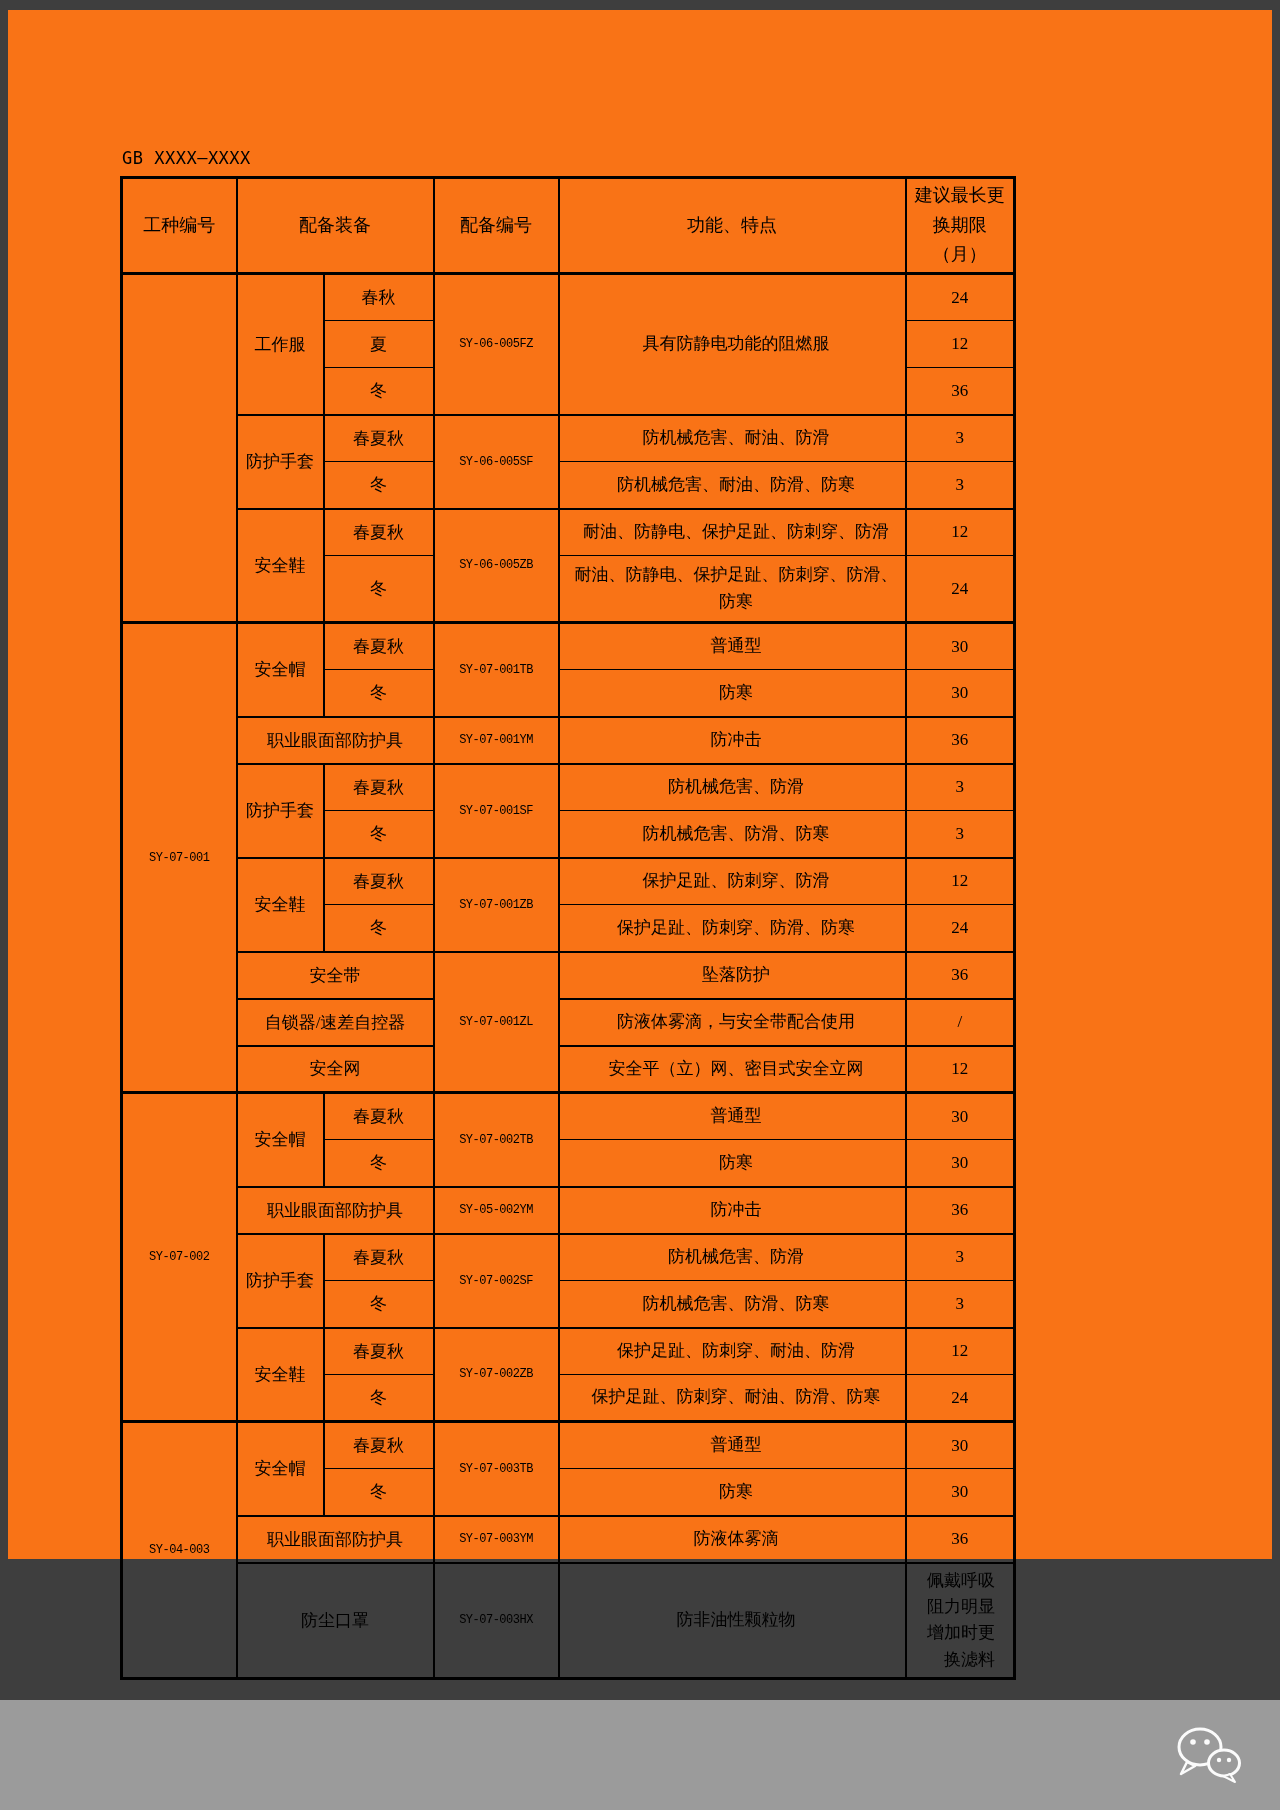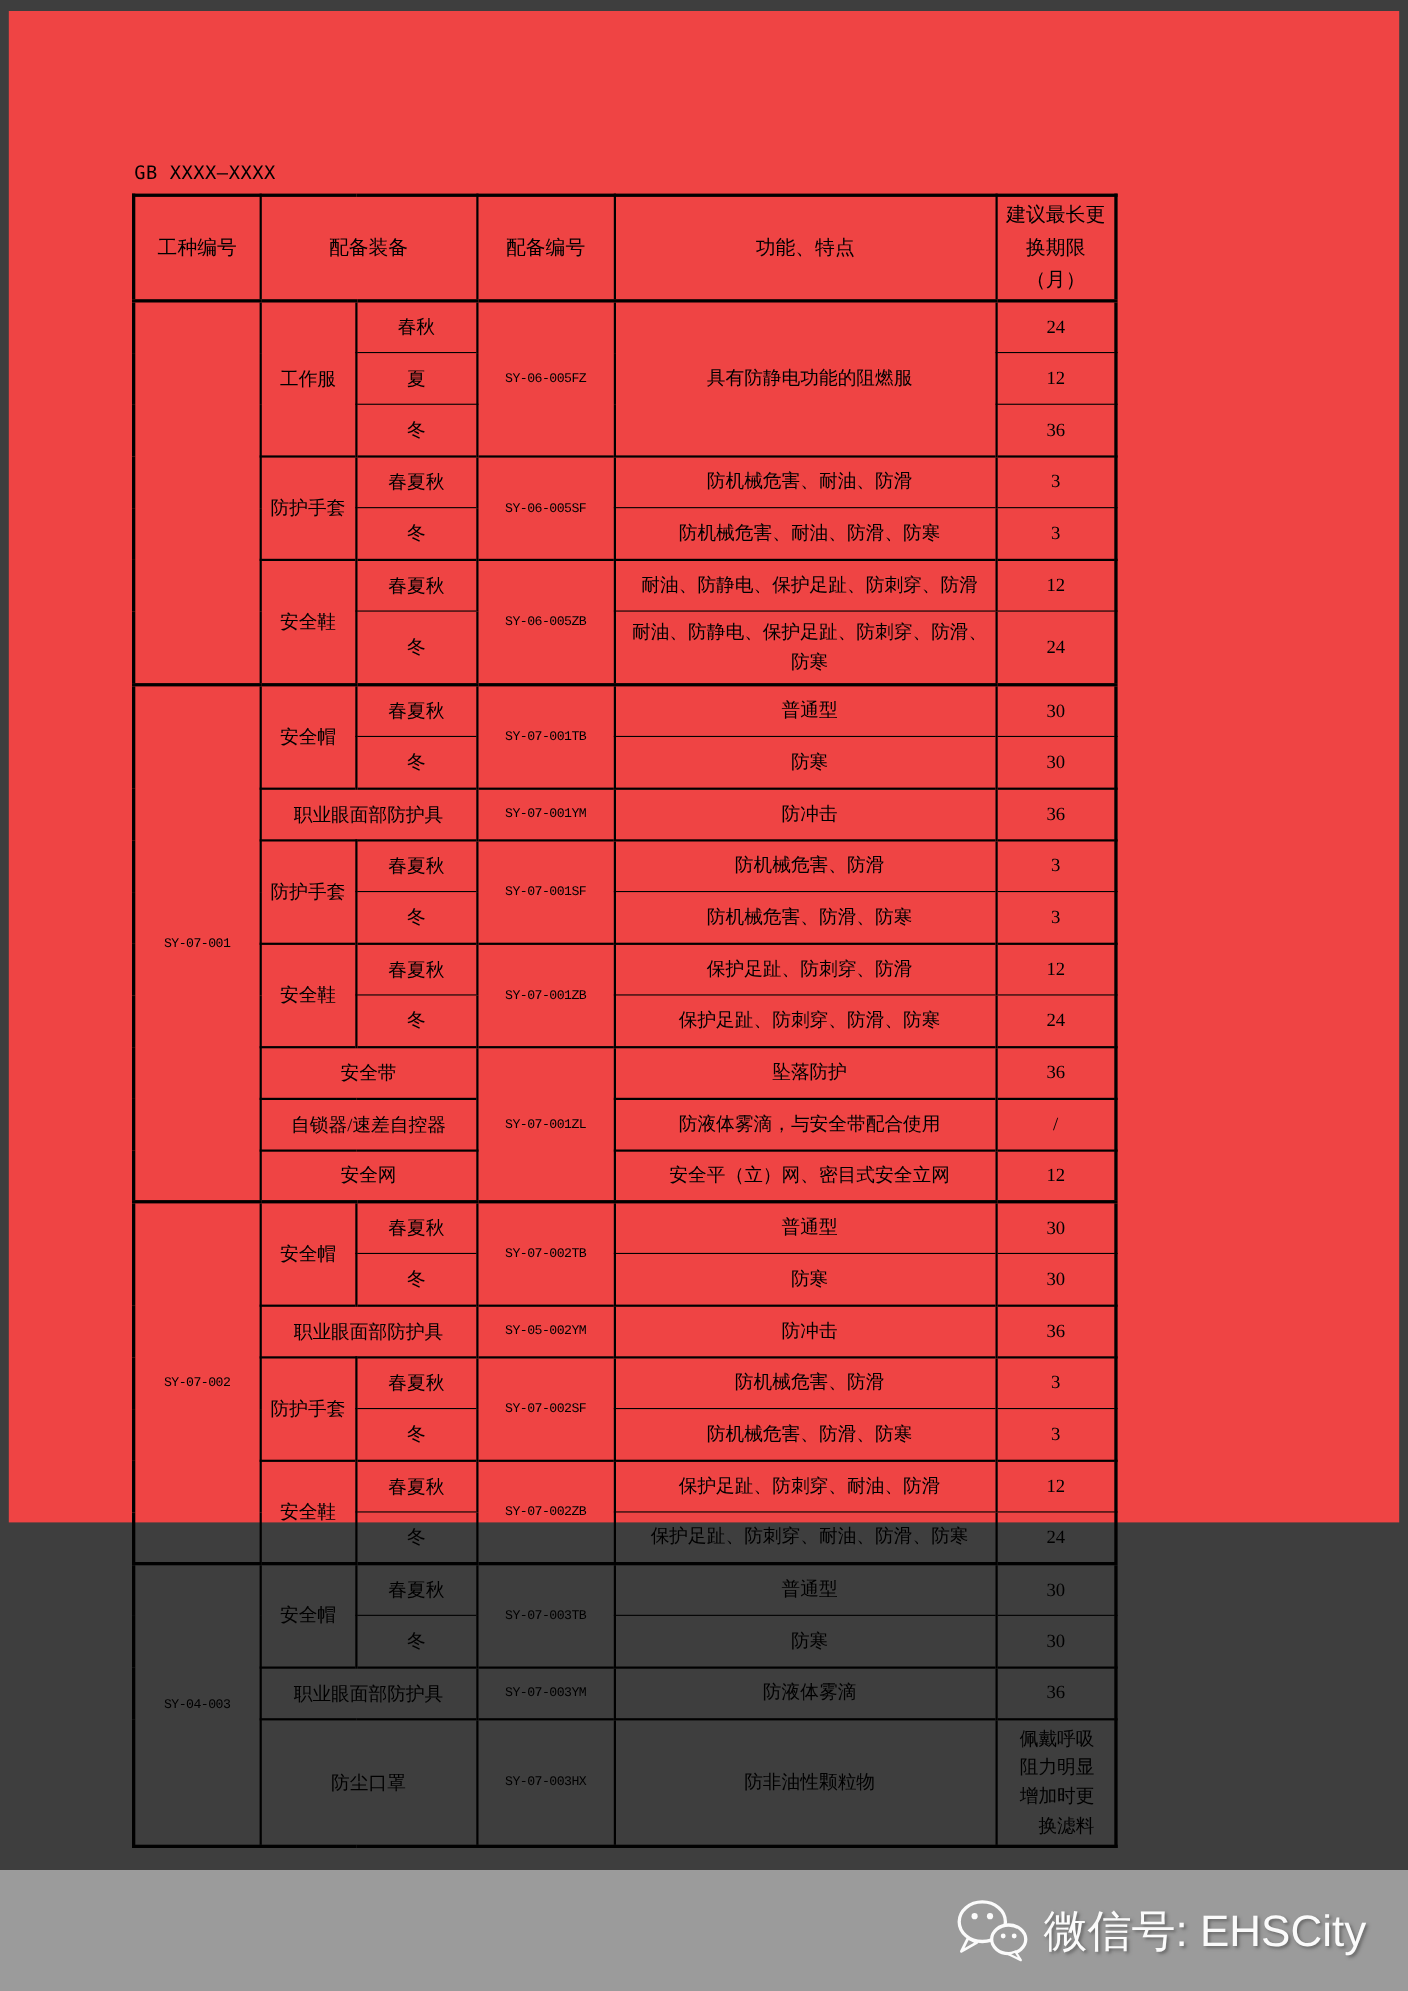--- a/index.html
+++ b/index.html
@@ -4,22 +4,22 @@
 <style>
   * { box-sizing: border-box; }
   html, body { margin: 0; padding: 0; }
   body {
     width: 1280px; height: 1810px; position: relative; overflow: hidden;
     background: #3e3e3e;
     font-family: "Liberation Serif", serif;
     color: #000;
   }
   .page {
-    position: absolute; left: 8px; top: 10px; width: 1264px; height: 1374px;
-    background: #ef4444;
+    position: absolute; left: 8px; top: 10px; width: 1264px; height: 1549px;
+    background: #f97316;
   }
   .doc-code {
     position: absolute; left: 114px; top: 138px;
     font-family: "DejaVu Sans Mono", monospace; font-size: 17px; letter-spacing: 0.5px;
   }
   table.ppe-table {
     position: absolute; left: 112px; top: 166px; width: 893px;
     border-collapse: collapse; table-layout: fixed;
     border: 3px solid #000;
   }
@@ -267,14 +267,13 @@
       <ellipse cx="26" cy="22" rx="21" ry="18" fill="none" stroke="#fbfbfb" stroke-width="3"></ellipse>
       <path d="M13 37 L7 49 L21 41 Z" fill="#9b9b9b" stroke="#fbfbfb" stroke-width="2.5" stroke-linejoin="round"></path>
       <circle cx="19" cy="17" r="2.8" fill="#fbfbfb"></circle>
       <circle cx="33" cy="17" r="2.8" fill="#fbfbfb"></circle>
       <ellipse cx="50" cy="38" rx="15.5" ry="13" fill="#9b9b9b" stroke="#fbfbfb" stroke-width="3"></ellipse>
       <path d="M56 49 L61 57 L50 51.5 Z" fill="#9b9b9b" stroke="#fbfbfb" stroke-width="2" stroke-linejoin="round"></path>
       <circle cx="45" cy="35" r="2.2" fill="#fbfbfb"></circle>
       <circle cx="55" cy="35" r="2.2" fill="#fbfbfb"></circle>
     </svg>
   </span>
-  <span class="footer-label">微信号: EHSCity</span>
 </div>
 
 </body></html>

